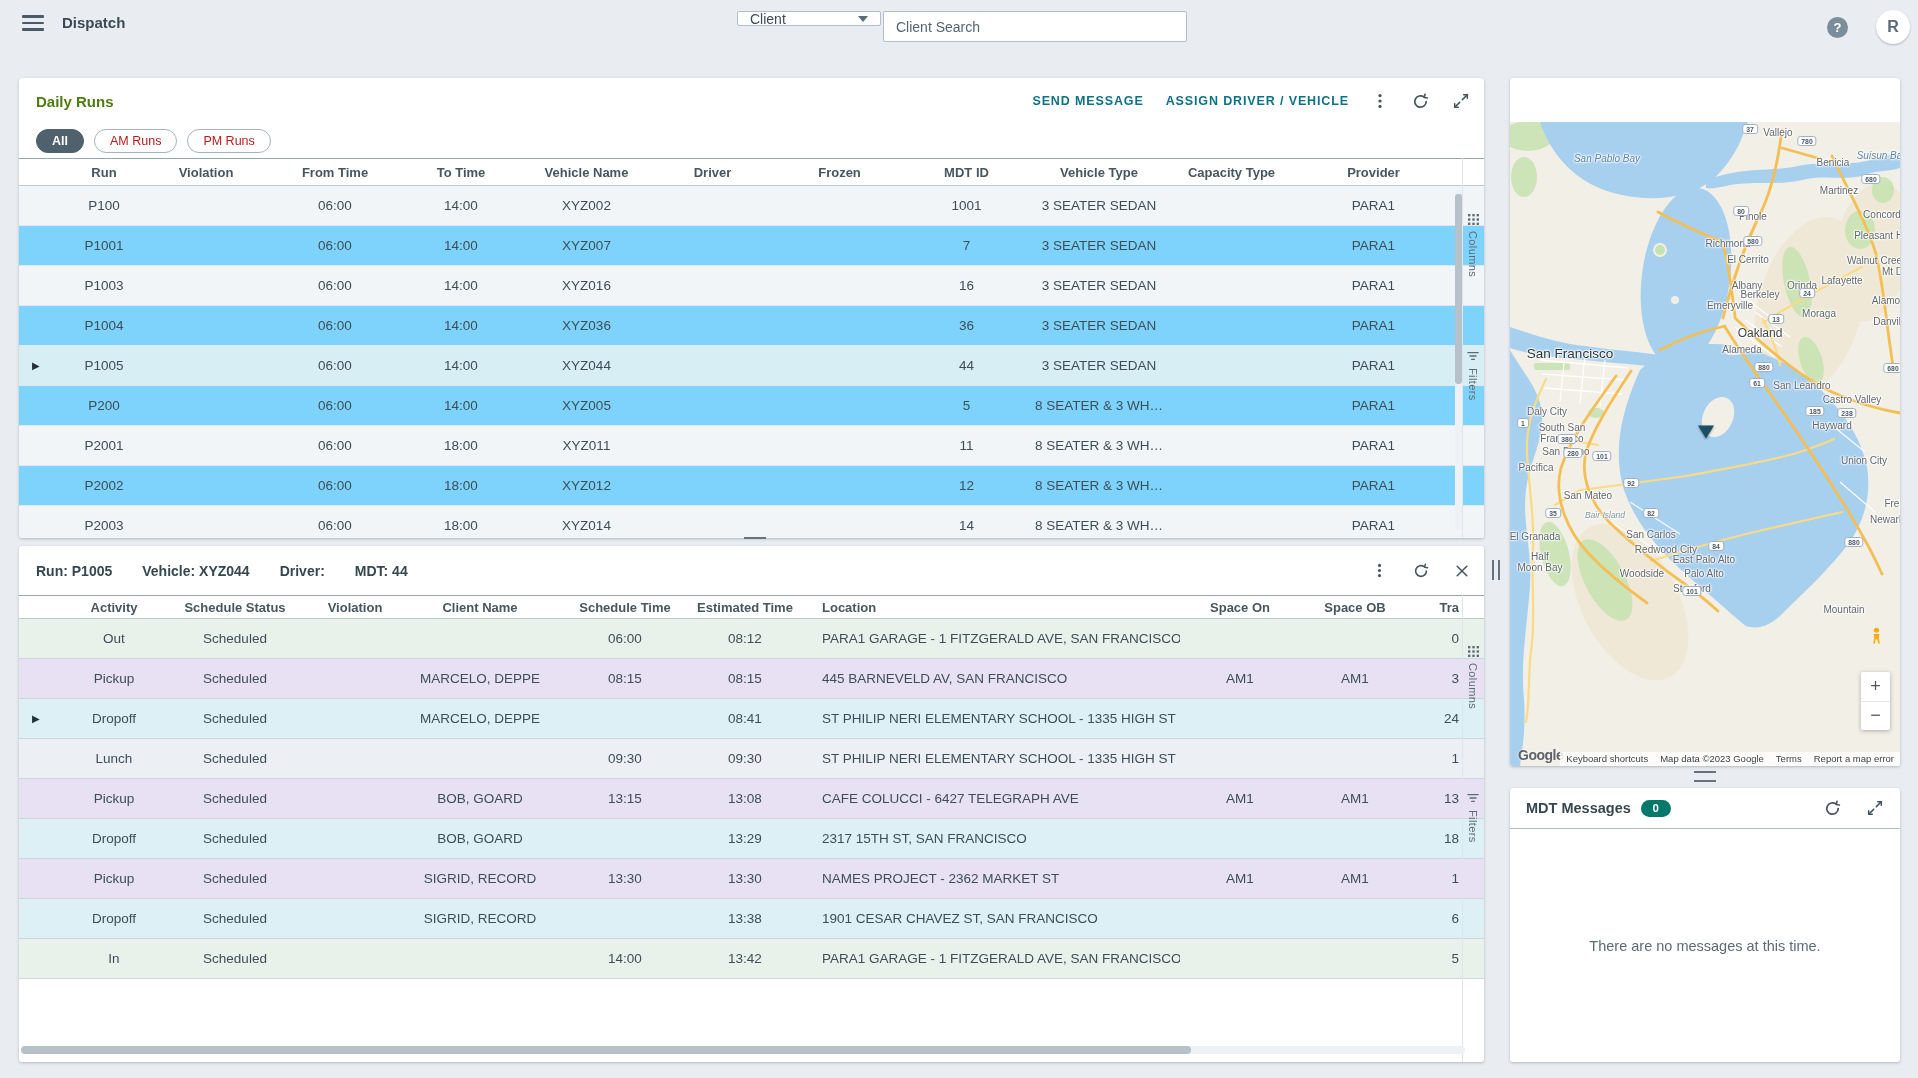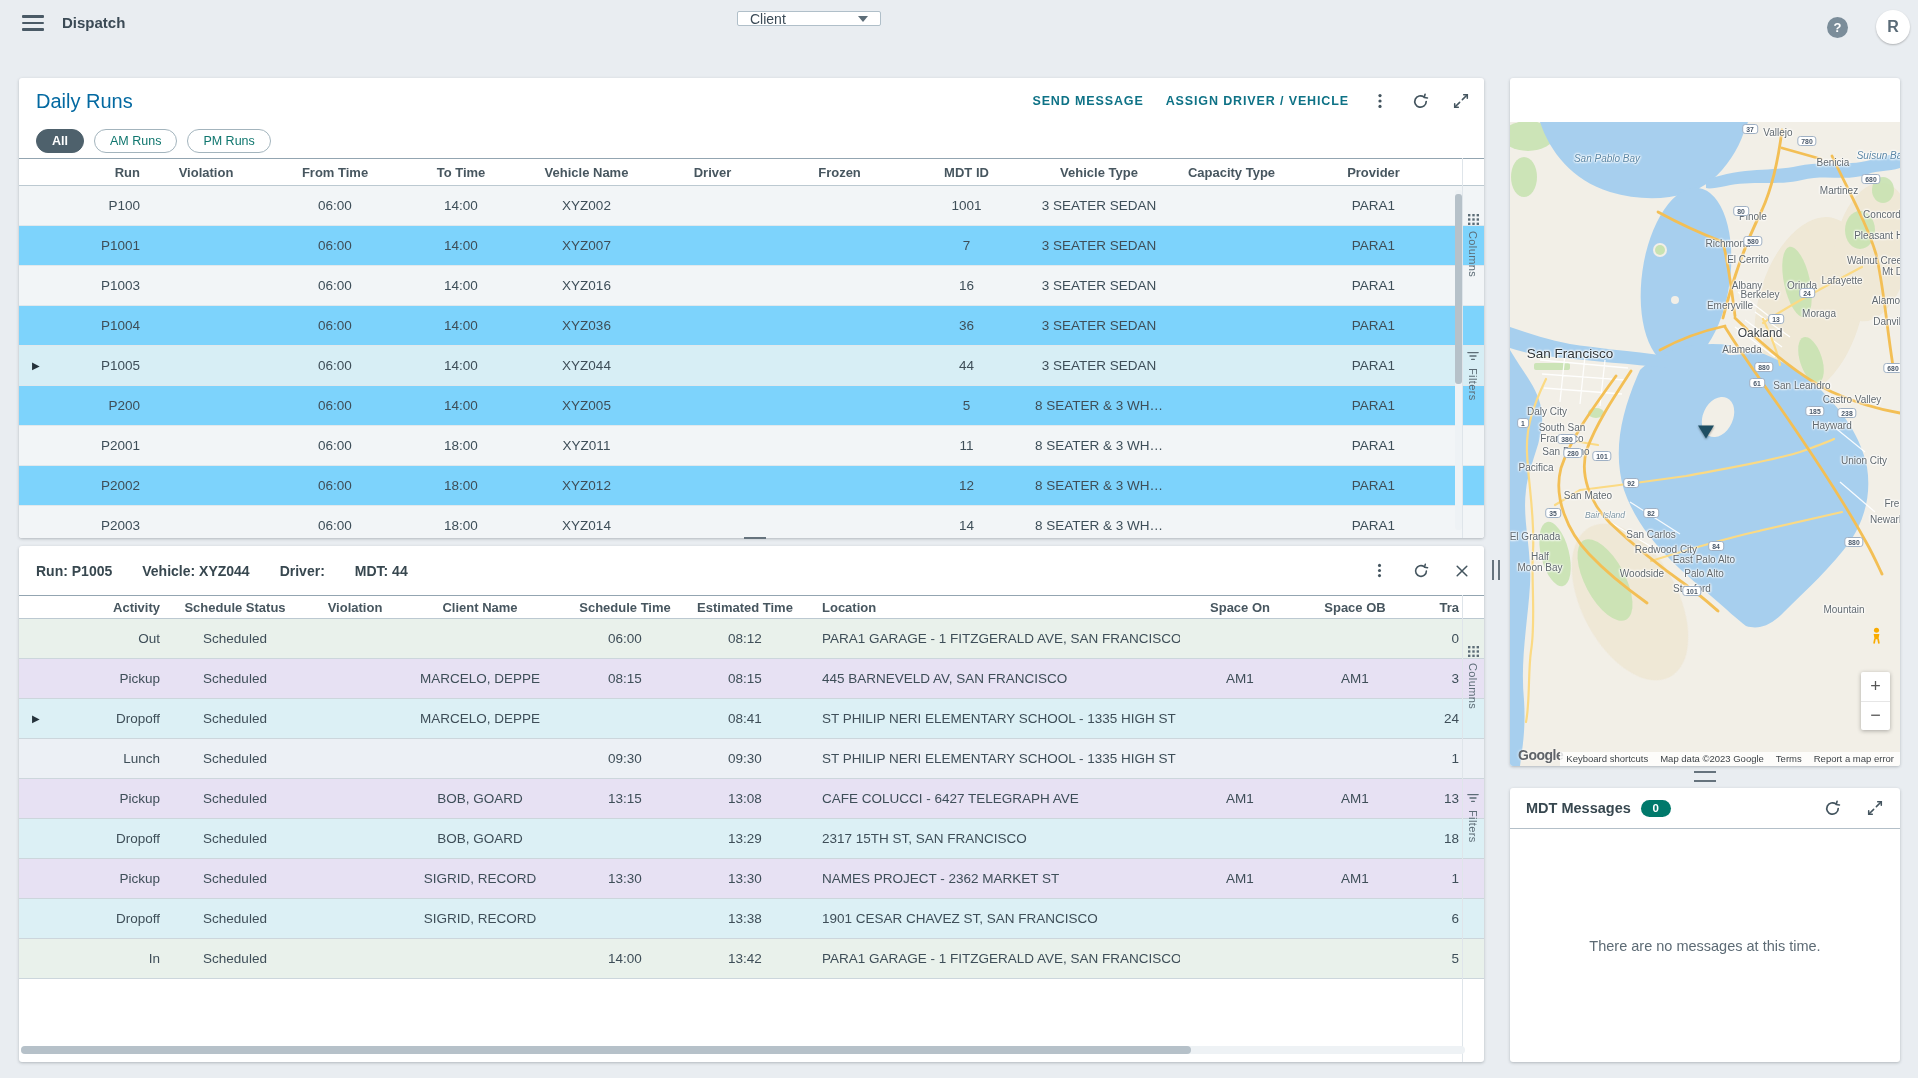--- a/index.html
+++ b/index.html
@@ -29,39 +29,39 @@
           box-shadow:0 1px 2px rgba(0,0,0,.25);color:#5a6b77;font-size:16px;font-weight:700;
           display:flex;align-items:center;justify-content:center;cursor:pointer}
 
   
   .daily{left:19px;top:78px;width:1465px;height:460px;overflow:hidden}
   .detail{left:19px;top:546px;width:1465px;height:516px;overflow:hidden}
   .mapcard{left:1510px;top:78px;width:390px;height:688px;overflow:hidden}
   .mdtcard{left:1510px;top:788px;width:390px;height:274px;overflow:hidden}
 
   .panel-head{height:46px;display:flex;align-items:center;padding:0 14px 0 17px;box-sizing:border-box}
-  .panel-title{font-size:20px;font-weight:400;color:#0369a1}
+  .panel-title{font-size:15px;font-weight:700;color:#4d7c0f}
   .head-actions{margin-left:auto;display:flex;align-items:center;gap:22px}
   .txt-btn{font-size:12.5px;font-weight:700;letter-spacing:.07em;color:#0e7286;cursor:pointer;white-space:nowrap}
   .ic{color:#44555f;cursor:pointer;display:inline-flex}
 
   .chips{height:34px;display:flex;align-items:center;gap:10px;padding-left:17px}
   .pill{height:24px;border-radius:13px;display:flex;align-items:center;padding:0 15px;font-size:12.5px;
-        border:1px solid #a3b4bd;color:#0f766e;background:#fff;cursor:pointer;box-sizing:border-box}
+        border:1px solid #a3b4bd;color:#b91c1c;background:#fff;cursor:pointer;box-sizing:border-box}
   .pill.active{background:#4e616c;border-color:#4e616c;color:#fff;font-weight:700}
 
   .thead{display:flex;align-items:center;height:28px;border-top:1px solid #93a5b1;
          border-bottom:1px solid #bcc9d1;padding-left:17px;box-sizing:border-box}
   .detail .thead{height:24px}
   .hc{font-size:13px;font-weight:700;color:#47565f;text-align:center;white-space:nowrap;overflow:hidden;
       flex:none;box-sizing:border-box;cursor:pointer}
   .trow{display:flex;height:40px;align-items:center;position:relative;border-bottom:1px solid #e1e8ec;
         padding-left:17px;box-sizing: border-box;background:#7dd3fc;cursor:pointer}
   .c{font-size:13.5px;color:#3e4e58;text-align:center;white-space:nowrap;overflow:hidden;flex:none;box-sizing:border-box}
-  .a-l{text-align:right;padding-left:32px}
+  .a-l{text-align:center;padding-left:32px}
   .a-l2{text-align:left;padding-left:22px}
   .a-r{text-align:right;padding-right:6px}
   .odd{background:#f2f5f7}
   .sel{background:#d7eef5}
   .t-garage{background:#e9f1eb}
   .t-pickup{background:#e7e1f3}
   .t-dropoff{background:#dcf0f5}
   .t-lunch{background:#ecf0f5}
   .detail .trow{border-bottom:1px solid #ccd6dc}
   .playmark{position:absolute;left:13px;top:50%;transform:translateY(-55%);font-size:10px;color:#25323b}
@@ -135,20 +135,21 @@
       <i></i>
       <i></i>
       <i style="margin:0"></i>
     </div>
   <div class="app-title">Dispatch</div>
   <div class="sel-box">
     <span>Client</span>
     <span class="spacer"></span>
     <span class="caret"></span>
   </div>
+  <input class="search-box" placeholder="Client Search" style="">
   <div class="help-btn">?</div>
   <div class="avatar">R</div>
 </header>
 
 <section class="card daily">
   <div class="panel-head">
     <span class="panel-title">Daily Runs</span>
     <div class="head-actions">
       <span class="txt-btn">SEND MESSAGE</span>
       <span class="txt-btn">ASSIGN DRIVER / VEHICLE</span>

